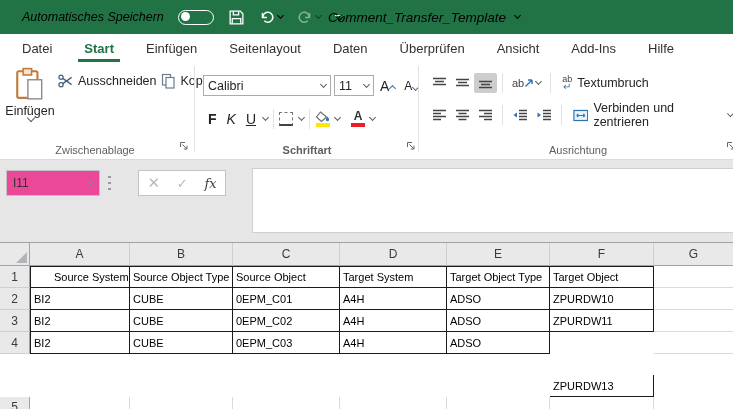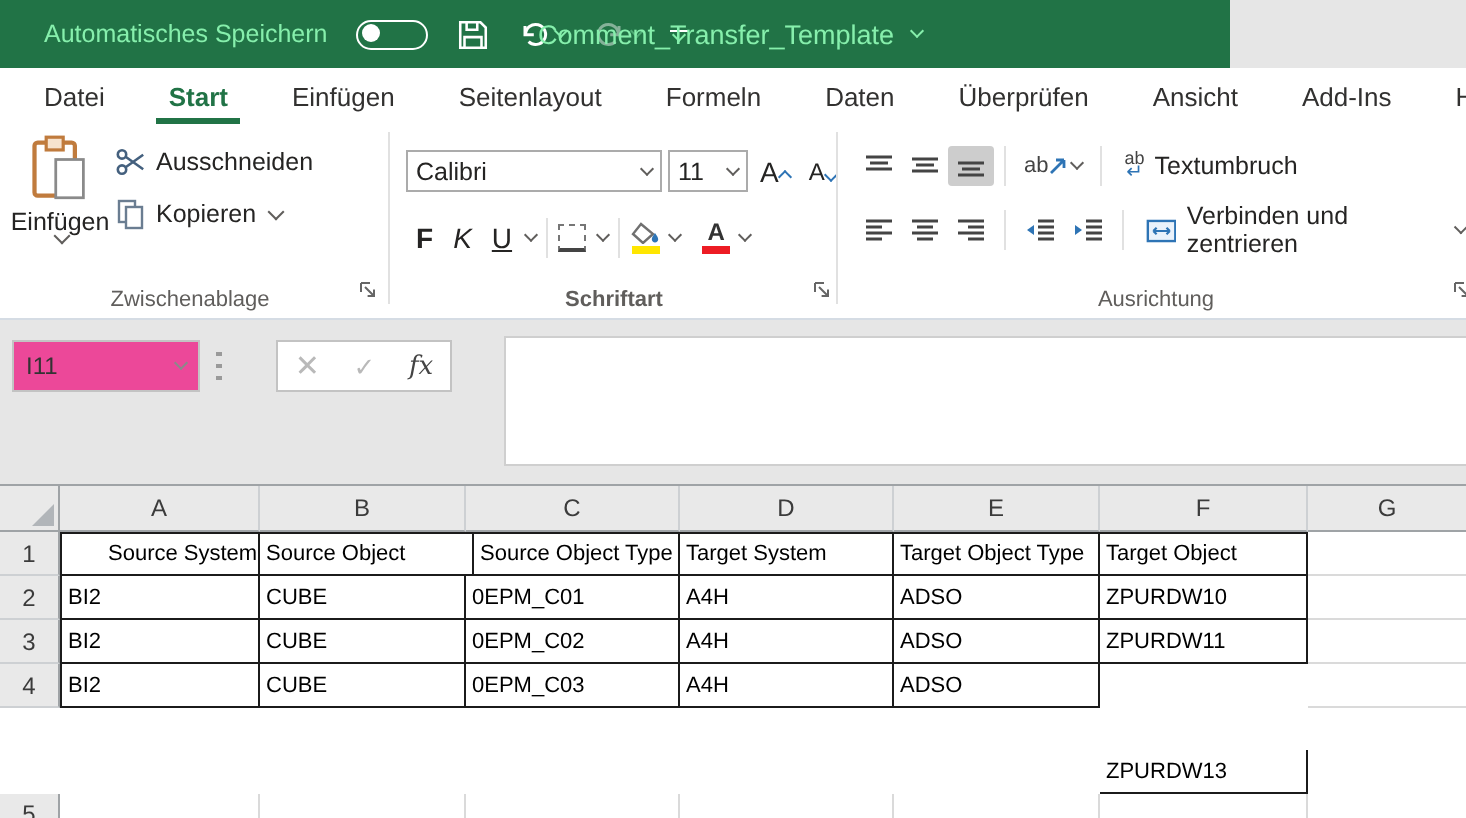--- a/index.html
+++ b/index.html
@@ -1,21 +1,21 @@
 <!DOCTYPE html>
 <html><head>
 <meta charset="utf-8">
 <style>
   * { box-sizing: border-box; margin: 0; padding: 0; }
   html,body { width: 733px; height: 409px; overflow: hidden; }
   body { font-family: "Liberation Sans", sans-serif; position: relative; background: #e6e6e6; }
 
   
-  .titlebar { position:absolute; left:0; top:0; width:615px; height:34px;
-              background:#217346; color:#86efac; display:flex; align-items:center; }
+  .titlebar { position:absolute; left:0; top:0; width:733px; height:34px;
+              background:#217346; color:#000000; display:flex; align-items:center;font-style:italic; }
   .qat { display:flex; align-items:center; gap:14px; padding-left:22px; }
   .autosave-label { font-size:12.5px; white-space:nowrap; }
   .toggle { width:36px; height:15px; border:1.6px solid #fff; border-radius:9px; position:relative; cursor:pointer; }
   .toggle .knob { width:9px; height:9px; border-radius:50%; background:#fff; position:absolute; left:2px; top:1.2px; }
   .qicon { display:flex; align-items:center; gap:3px; }
   .chv { display:inline-block; width:6px; height:6px; border-right:1.4px solid currentColor;
          border-bottom:1.4px solid currentColor; transform:rotate(45deg); margin-top:-3px; }
   .chv.sm { width:5px; height:5px; }
   .dim { opacity:.45; }
   .qat-custom { display:flex; flex-direction:column; align-items:center; }
@@ -38,21 +38,21 @@
   .vsep { position:absolute; top:4px; height:86px; width:1px; background:#e1e1e1; }
   .group-label { position:absolute; bottom:3px; font-size:11px; color:#605e5c; text-align:center; }
   .launcher { position:absolute; bottom:4px; cursor:pointer; }
   .rbtn { display:flex; align-items:center; gap:5px; font-size:12.5px; color:#252423; cursor:pointer; white-space:nowrap; }
   .gchv { color:#605e5c; margin-left:2px; }
 
   
   .paste-btn { position:absolute; left:7px; top:5px; width:46px; height:79px; display:flex; flex-direction:column;
                align-items:center; justify-content:flex-start; cursor:pointer; font-size:12.5px; color:#252423; }
   .paste-btn .lbl { margin-top:3px; }
-  .clip-list { position:absolute; left:58px; top:8px; display:flex; flex-direction:column; gap:4px;justify-content:flex-end; }
+  .clip-list { position:absolute; left:58px; top:8px; display:flex; flex-direction:row; gap:4px;justify-content:flex-end; }
   .clip-list .rbtn { height:22px; }
 
   
   .combo { background:#fff; border:1px solid #ababab; display:flex; align-items:center;
            font-size:12.5px; color:#252423; padding:0 4px; height:21px; cursor:pointer; }
   .combo .flex { flex:1; }
   .font-row1 { position:absolute; left:203px; top:13px; display:flex; align-items:center; gap:3px; }
   .font-row2 { position:absolute; left:203px; top:45px; display:flex; align-items:center; height:24px; }
   .fmt { font-size:14px; color:#252423; padding:0 5px; cursor:pointer; }
   .sizebtn { display:flex; align-items:baseline; cursor:pointer; padding:0 3px; color:#252423; }
@@ -144,21 +144,20 @@
       <span class="chv sm"></span>
     </div>
   </div>
 </div>
 
 <div class="tabrow">
     <div class="tab">Datei</div>
     <div class="tab active">Start</div>
     <div class="tab">Einfügen</div>
     <div class="tab">Seitenlayout</div>
-    <div class="tab">Formeln</div>
     <div class="tab">Daten</div>
     <div class="tab">Überprüfen</div>
     <div class="tab">Ansicht</div>
     <div class="tab">Add-Ins</div>
     <div class="tab">Hilfe</div>
   </div>
 
 <div class="ribbon">
 
   <div class="paste-btn">
@@ -352,22 +351,22 @@
       <div class="gc " style="width: 103px; height: 23px;">B</div>
       <div class="gc " style="width: 107px; height: 23px;">C</div>
       <div class="gc " style="width: 107px; height: 23px;">D</div>
       <div class="gc " style="width: 103px; height: 23px;">E</div>
       <div class="gc " style="width: 104px; height: 23px;">F</div>
       <div class="gc " style="width: 80px; height: 23px;">G</div>
     </div>
     <div class="grow">
       <div class="gc rh" style="width: 30px; height: 22px;">1</div>
       <div class="gc cell db dbl dbt" style="width: 100px; height: 22px; padding-left: 23px;">Source System</div>
+      <div class="gc cell db dbt" style="width: 103px; height: 22px;">Source Object Type</div>
       <div class="gc cell db dbt" style="width: 107px; height: 22px;">Source Object</div>
-      <div class="gc cell db dbt" style="width: 103px; height: 22px;">Source Object Type</div>
       <div class="gc cell db dbt" style="width: 107px; height: 22px;">Target System</div>
       <div class="gc cell db dbt" style="width: 103px; height: 22px;">Target Object Type</div>
       <div class="gc cell db dbt" style="width: 104px; height: 22px;">Target Object</div>
       <div class="gc cell" style="width: 80px; height: 22px;"></div>
     </div>
     <div class="grow">
       <div class="gc rh" style="width: 30px; height: 22px;">2</div>
       <div class="gc cell db dbl" style="width: 100px; height: 22px;">BI2</div>
       <div class="gc cell db" style="width: 103px; height: 22px;">CUBE</div>
       <div class="gc cell db" style="width: 107px; height: 22px;">0EPM_C01</div>

